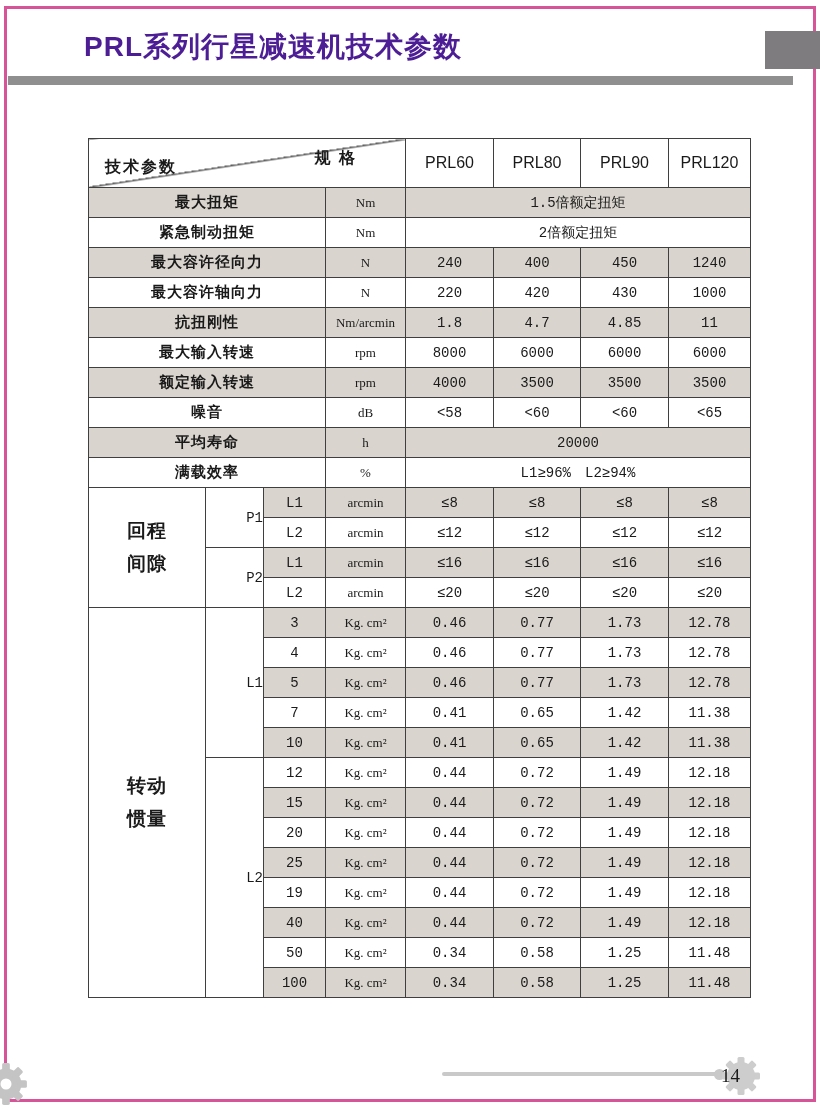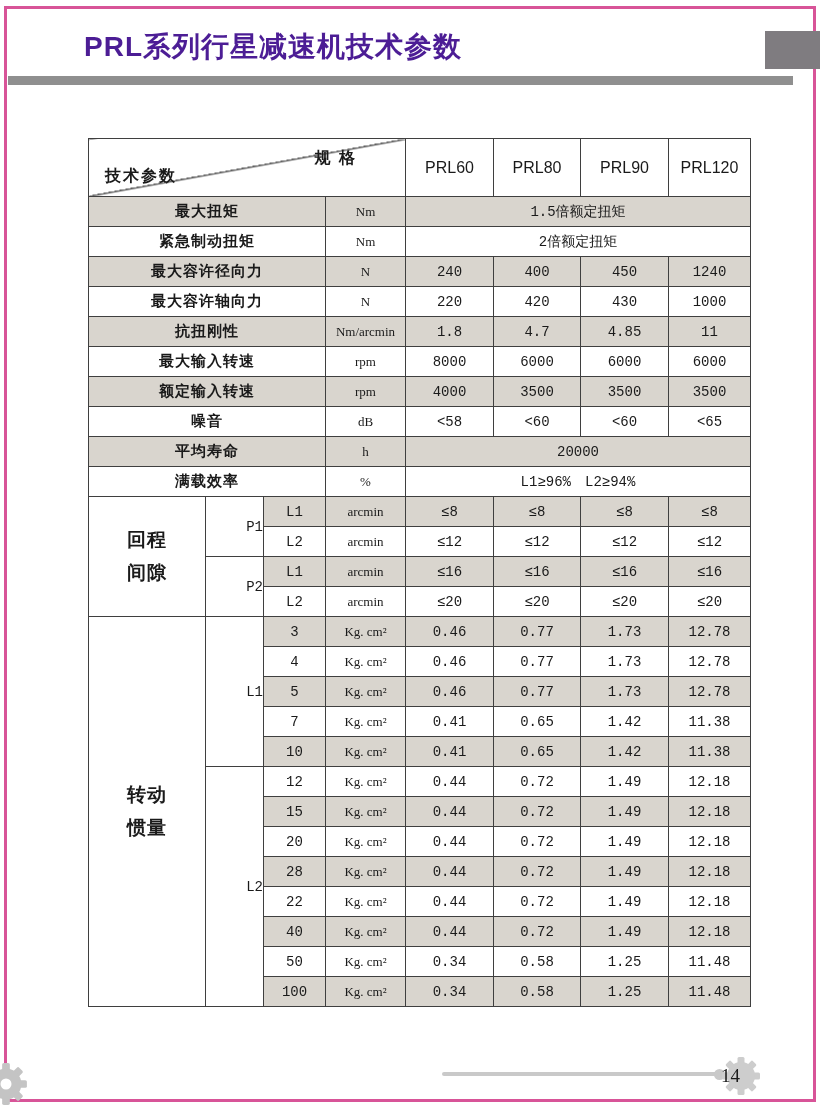--- a/index.html
+++ b/index.html
@@ -19,21 +19,21 @@
   .title-square{position:absolute;left:765px;top:31px;width:55px;height:38px;background:#7f7c80;}
 
   table.spec{
     position:absolute;left:88px;top:138px;width:662px;
     border-collapse:collapse;table-layout:fixed;background:#fff;
   }
   .spec th,.spec td{
     border:1px solid #3f3f3f;padding:0;text-align:center;vertical-align:middle;
     overflow:hidden;
   }
-  .spec thead tr{height:58px;}
+  .spec thead tr{height:49px;}
   .spec tbody tr{height:30px;}
   tr.shade td{background:#d9d5ce;}
   td.span-white{background:#ffffff !important;}
 
   th.corner{
     position:relative;background-color:#fff;
     background-image:linear-gradient(to bottom right,
       transparent calc(50% - 1px), #5a5a5a calc(50% - 1px),
       #5a5a5a calc(50% + 0px), transparent calc(50% + 1px));
   }
@@ -261,29 +261,29 @@
       </tr>
       <tr>
         <td class="stage">20</td>
         <td class="unit">Kg. cm²</td>
         <td class="val">0.44</td>
         <td class="val">0.72</td>
         <td class="val">1.49</td>
         <td class="val">12.18</td>
       </tr>
       <tr class="shade">
-        <td class="stage">28</td>
-        <td class="unit">Kg. cm²</td>
-        <td class="val">0.44</td>
-        <td class="val">0.72</td>
-        <td class="val">1.49</td>
-        <td class="val">12.18</td>
-      </tr>
-      <tr>
-        <td class="stage">22</td>
+        <td class="stage">25</td>
+        <td class="unit">Kg. cm²</td>
+        <td class="val">0.44</td>
+        <td class="val">0.72</td>
+        <td class="val">1.49</td>
+        <td class="val">12.18</td>
+      </tr>
+      <tr>
+        <td class="stage">19</td>
         <td class="unit">Kg. cm²</td>
         <td class="val">0.44</td>
         <td class="val">0.72</td>
         <td class="val">1.49</td>
         <td class="val">12.18</td>
       </tr>
       <tr class="shade">
         <td class="stage">40</td>
         <td class="unit">Kg. cm²</td>
         <td class="val">0.44</td>

